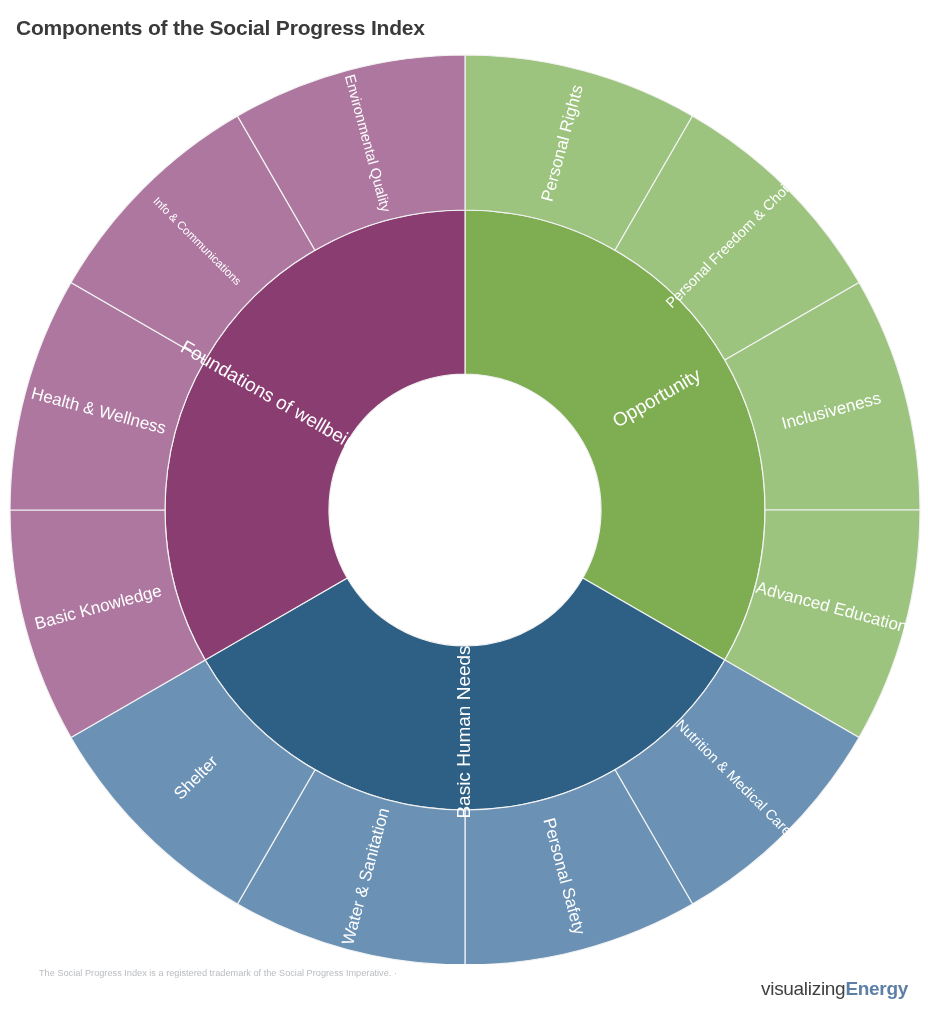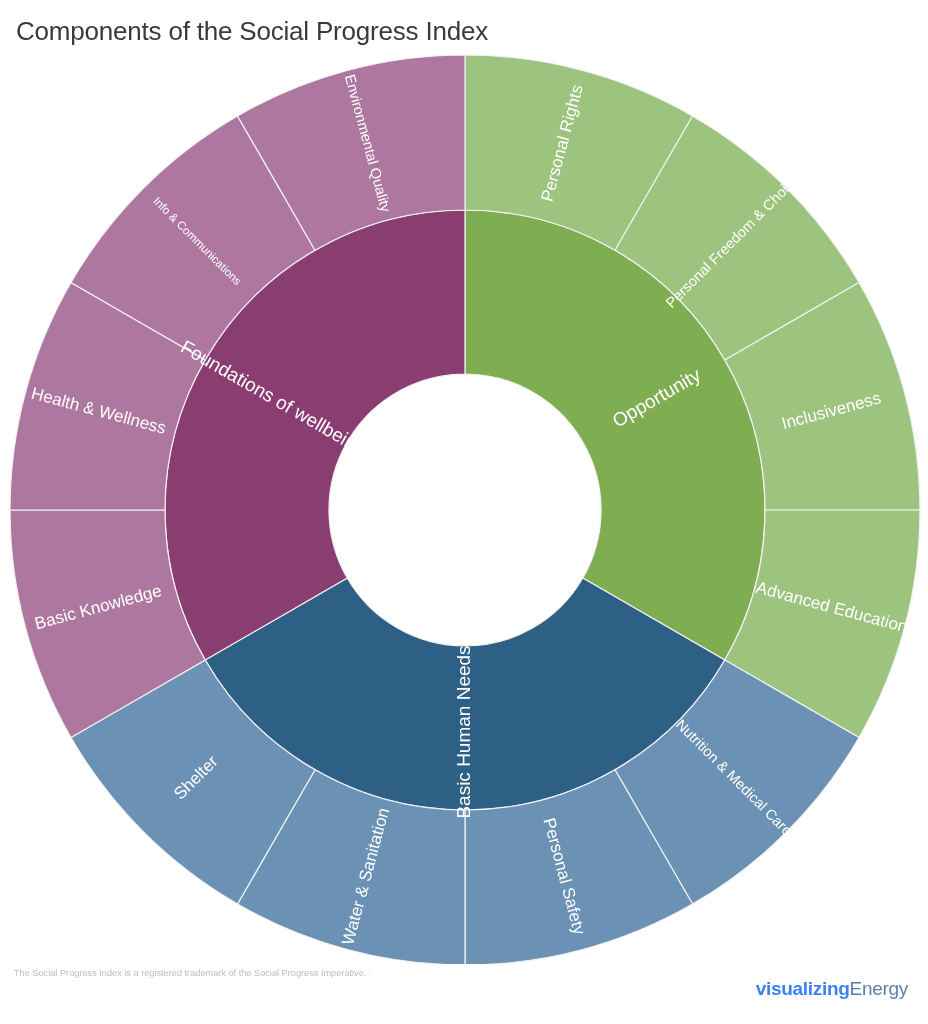--- a/index.html
+++ b/index.html
@@ -9,22 +9,22 @@
   }
   body {
     width: 928px; height: 1024px;
     position: relative;
     font-family: "Liberation Sans", sans-serif;
     overflow: hidden;
   }
   #chart-title {
     position: absolute;
     left: 16px; top: 16px;
-    font-size: 26px;
-    font-weight: normal;
+    font-size: 21px;
+    font-weight: bold;
     color: #3a3a3a;
     letter-spacing: -0.2px;
   }
   #sunburst-wrap {
     position: absolute;
     left: 0; top: 48px;
     width: 928px; height: 916px;
   }
   #sunburst-svg { display: block; }
   .ring-label {
@@ -34,31 +34,31 @@
   }
   .sector-path { stroke: #f2f2f2; stroke-width: 1.2; }
   #footer-notes {
     position: absolute;
     left: 14px; top: 966px;
     font-size: 9.2px;
     line-height: 1.55;
     color: #b9bcc0;
     font-family: "Liberation Sans", sans-serif;
   }
-  #footer-notes div { white-space: nowrap; }
+  #footer-notes div { white-space: nowrap; margin-left: 25px; }
   #brand-logo {
     position: absolute;
     right: 20px; top: 978px;
     font-size: 19px;
     letter-spacing: -0.3px;
     font-family: "Liberation Sans", sans-serif;
     white-space: nowrap;
   }
-  #brand-logo .brand-light { color: #3b82f6; font-weight: bold; }
-  #brand-logo .brand-bold  { color: #5d7fa6; font-weight: normal; }
+  #brand-logo .brand-light { color: #404040; font-weight: normal; }
+  #brand-logo .brand-bold  { color: #5d7fa6; font-weight: bold; }
 </style>
 </head>
 <body>
 
 <div id="chart-title">Components of the Social Progress Index</div>
 
 <div id="sunburst-wrap">
   <svg id="sunburst-svg" width="928" height="916" viewBox="0 0 928 916">
     <g id="inner-ring-group">
         <path d="M 465 162 A 300 300 0 0 1 724.8076211353316 612 L 582.7794549146837 530 A 136 136 0 0 0 465 326 Z" fill="#7fad52" class="sector-path" stroke="#f2f2f2"></path>

